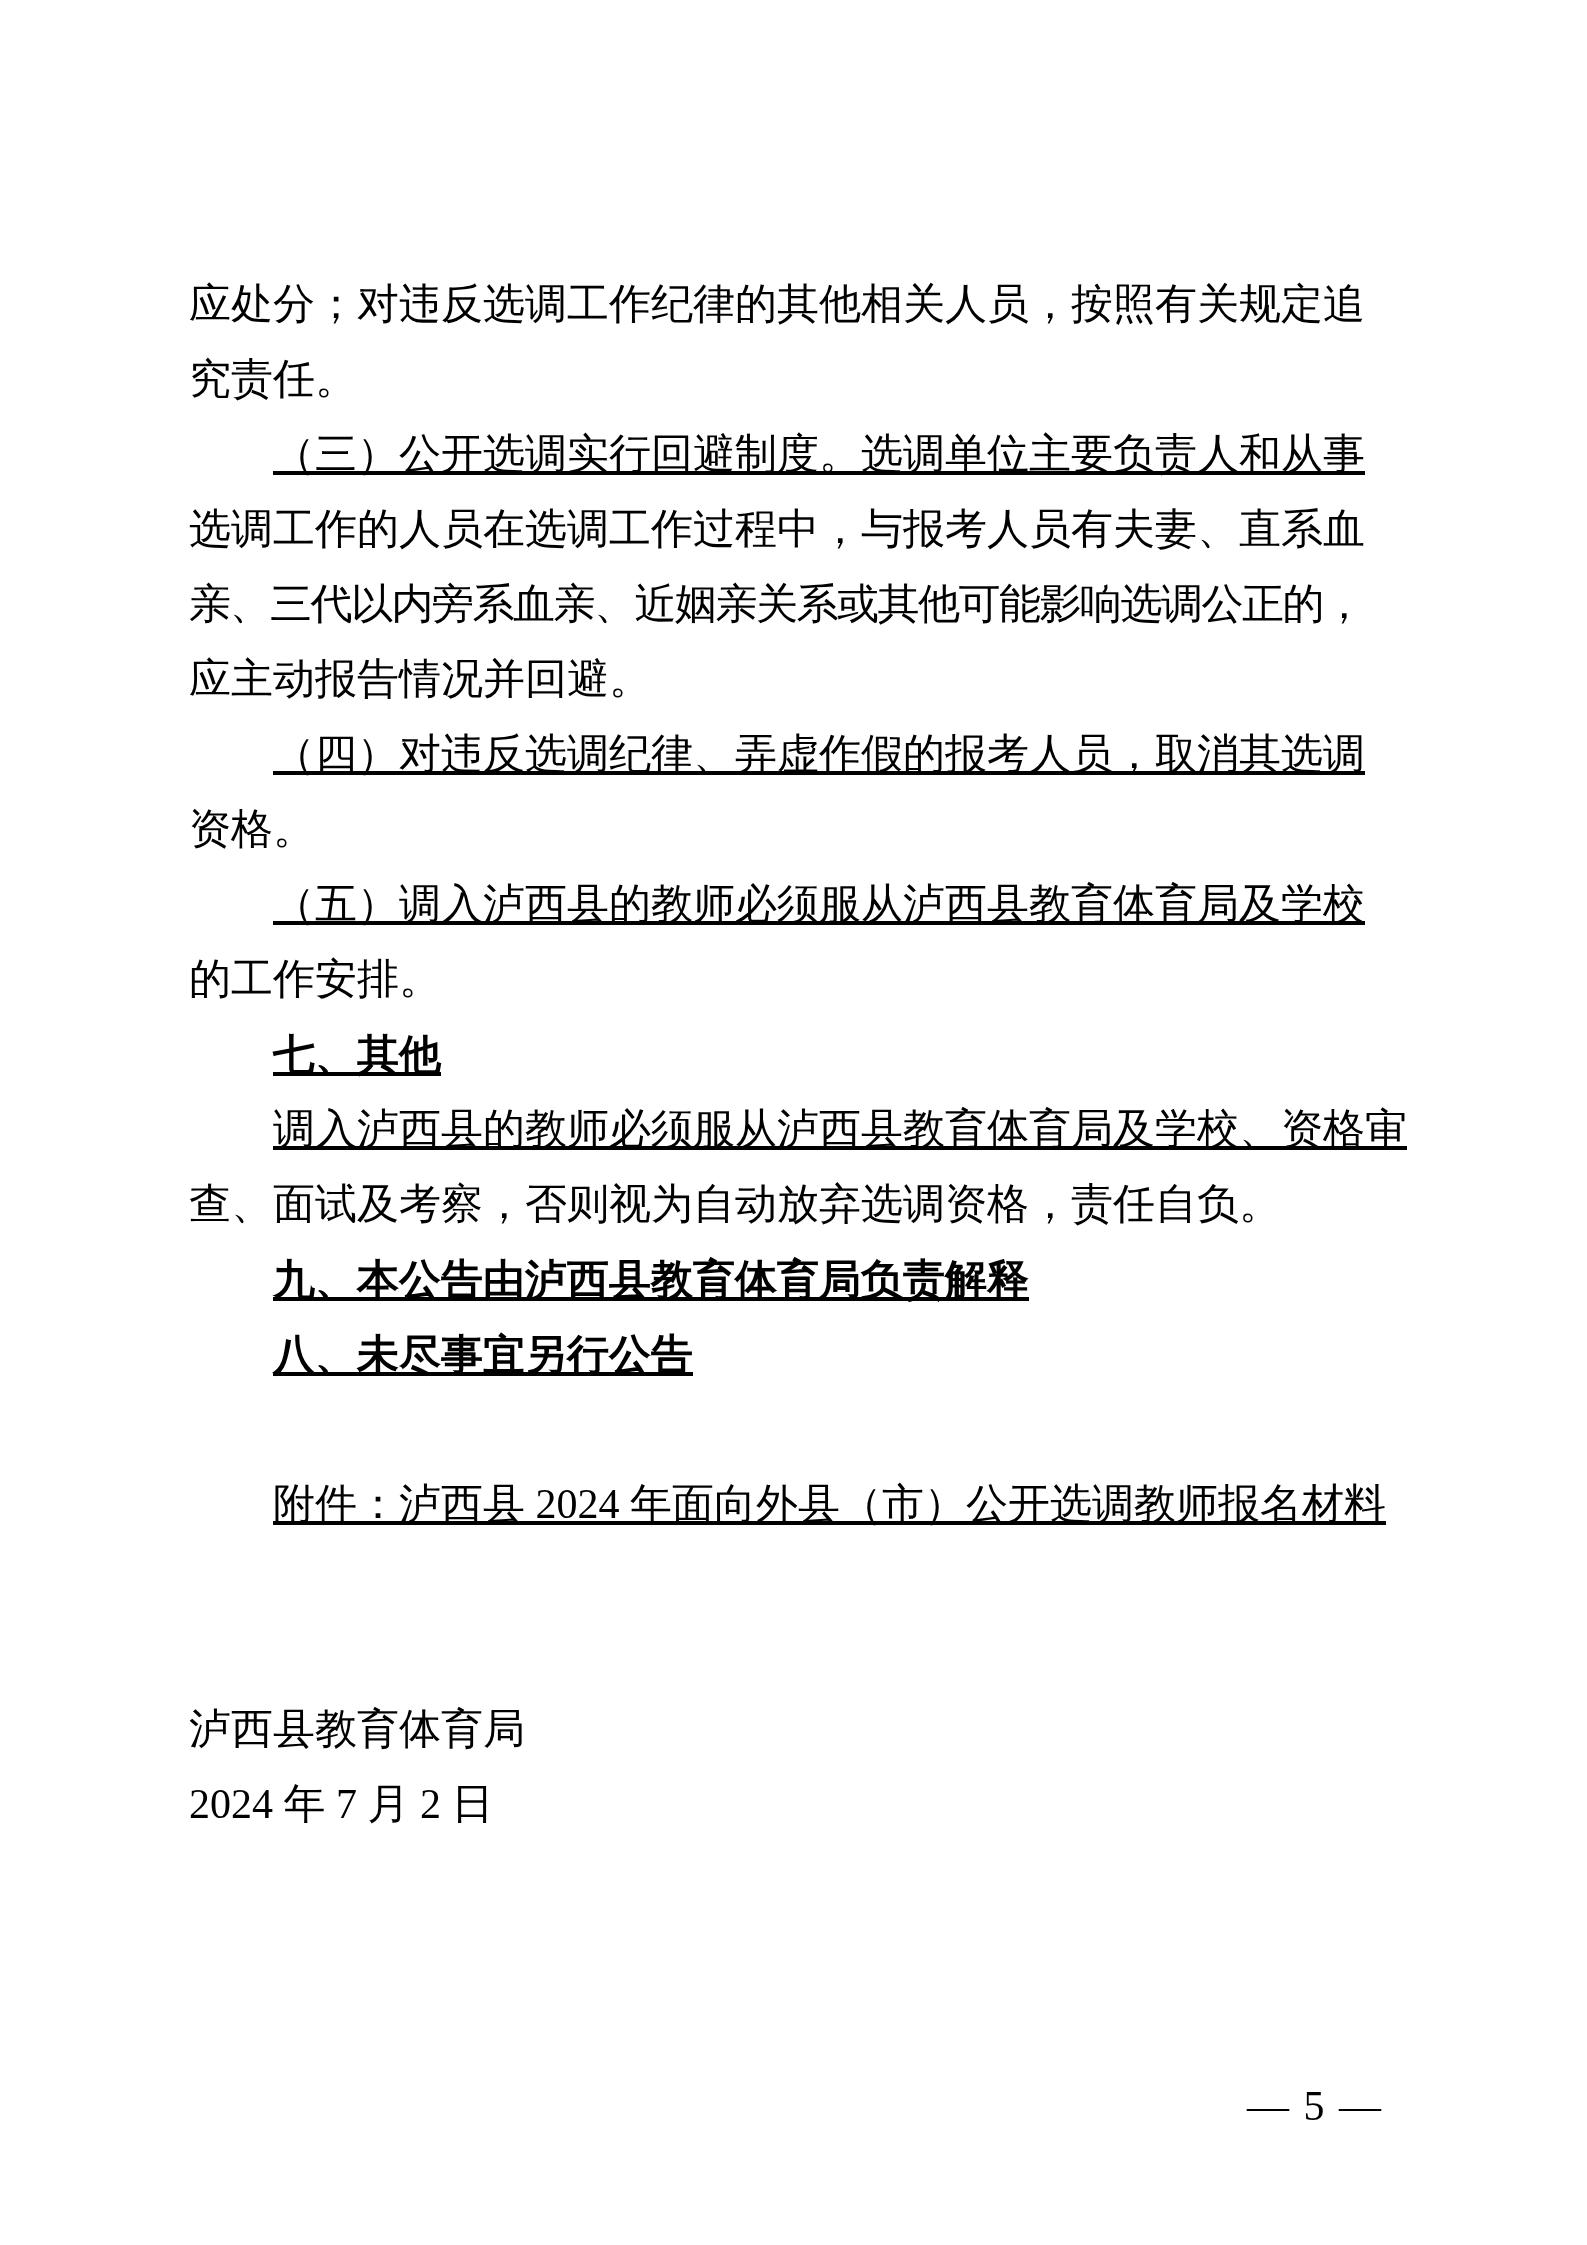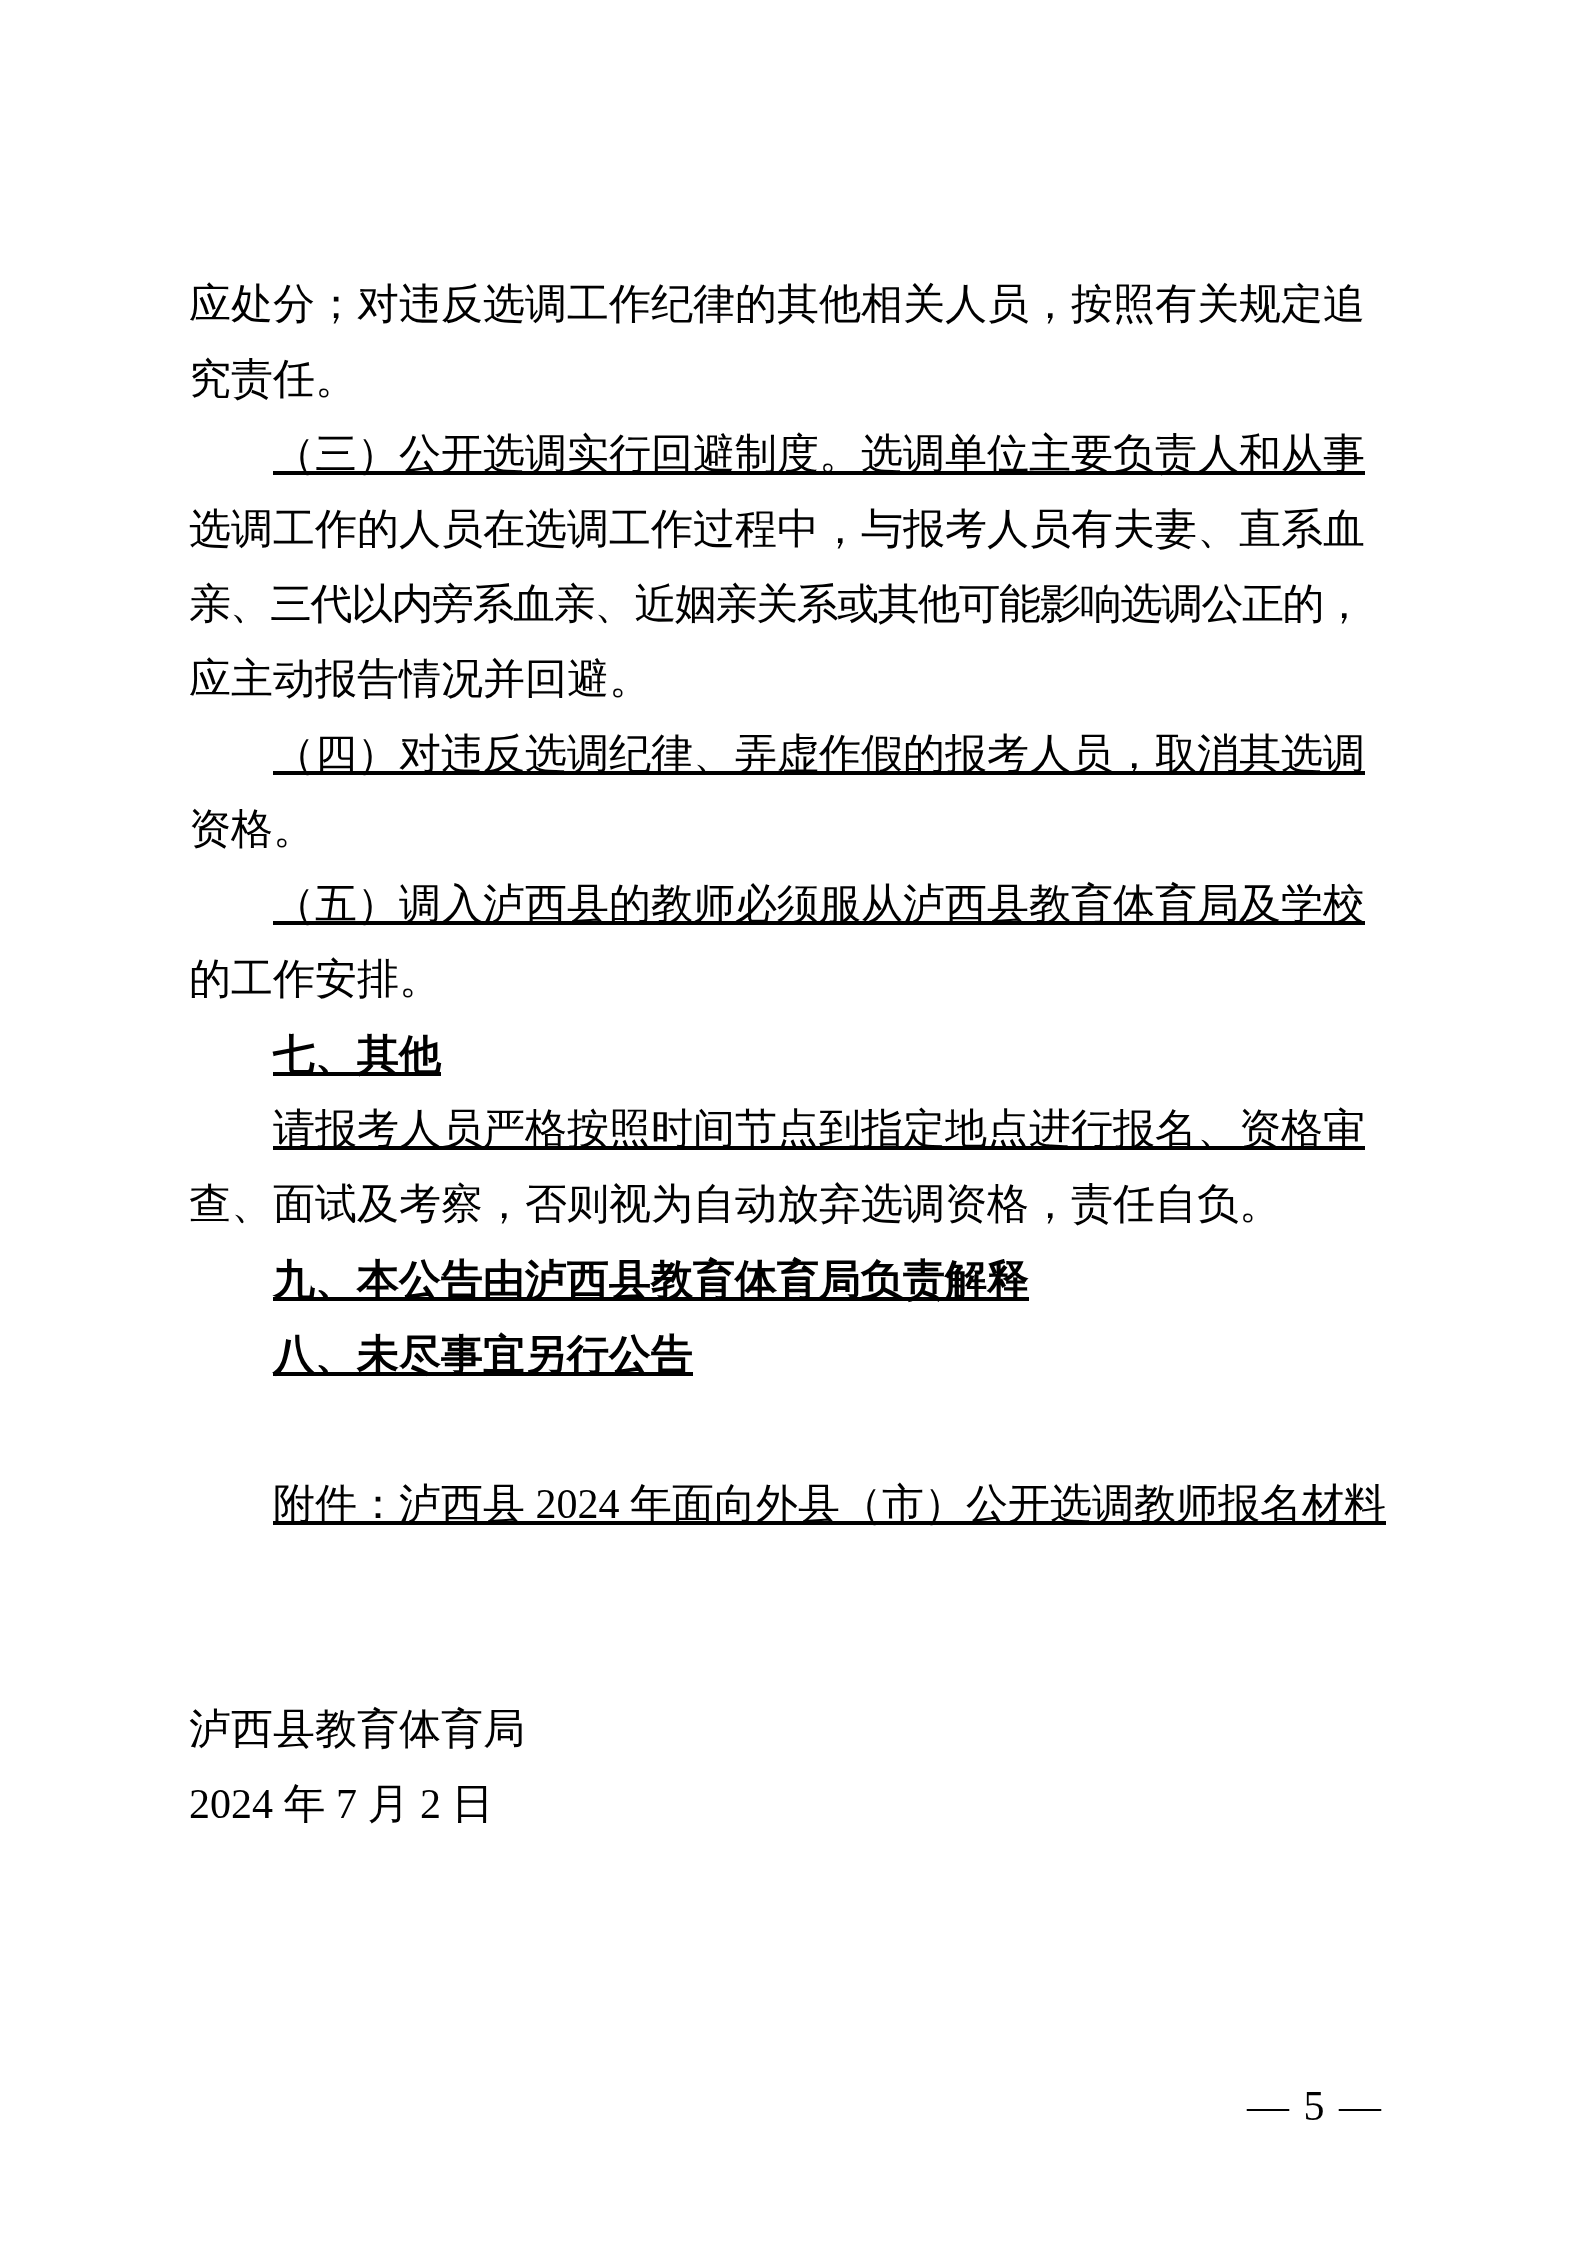--- a/index.html
+++ b/index.html
@@ -67,21 +67,21 @@
     <div class="line">究责任。</div>
     <div class="line indent">（三）公开选调实行回避制度。选调单位主要负责人和从事</div>
     <div class="line">选调工作的人员在选调工作过程中，与报考人员有夫妻、直系血</div>
     <div class="line squeeze">亲、三代以内旁系血亲、近姻亲关系或其他可能影响选调公正的，</div>
     <div class="line">应主动报告情况并回避。</div>
     <div class="line indent">（四）对违反选调纪律、弄虚作假的报考人员，取消其选调</div>
     <div class="line">资格。</div>
     <div class="line indent">（五）调入泸西县的教师必须服从泸西县教育体育局及学校</div>
     <div class="line">的工作安排。</div>
     <div class="line indent heading">七、其他</div>
-    <div class="line indent">请报考人员严格按照时间节点到指定地点进行报名、资格审</div>
+    <div class="line indent">调入泸西县的教师必须服从泸西县教育体育局及学校、资格审</div>
     <div class="line">查、面试及考察，否则视为自动放弃选调资格，责任自负。</div>
     <div class="line indent heading">九、本公告由泸西县教育体育局负责解释</div>
     <div class="line indent heading">八、未尽事宜另行公告</div>
     <div class="line indent gap-1">附件：泸西县 2024 年面向外县（市）公开选调教师报名材料</div>
     <div class="line sig-org gap-2">泸西县教育体育局</div>
     <div class="line sig-date">2024 年 7 月 2 日</div>
   </div>
   <div class="page-number">— 5 —</div>
 </div>
 

